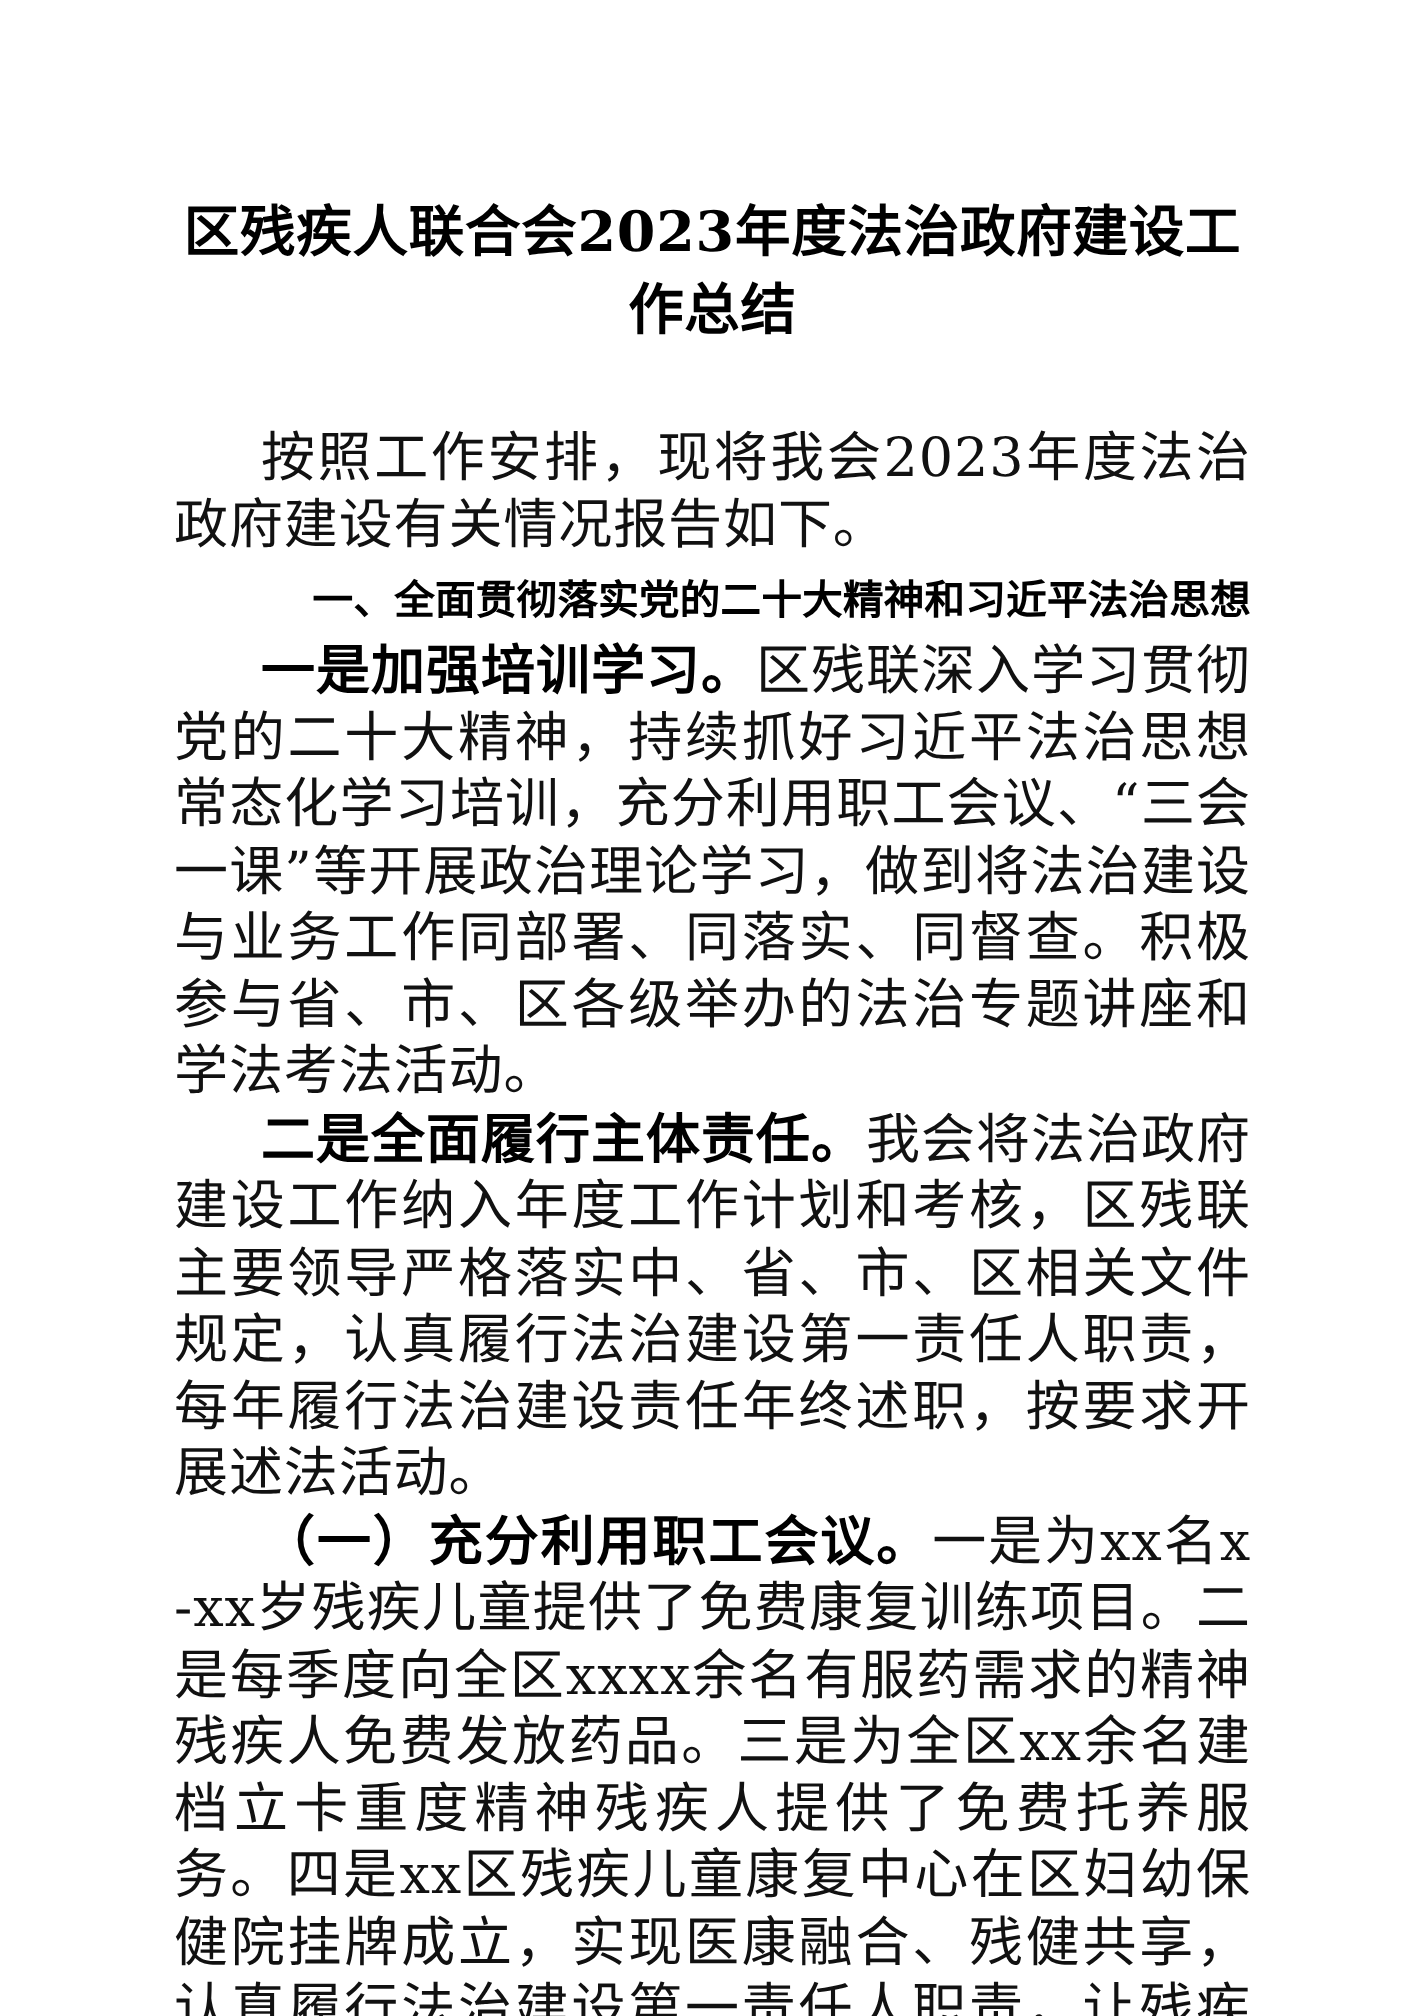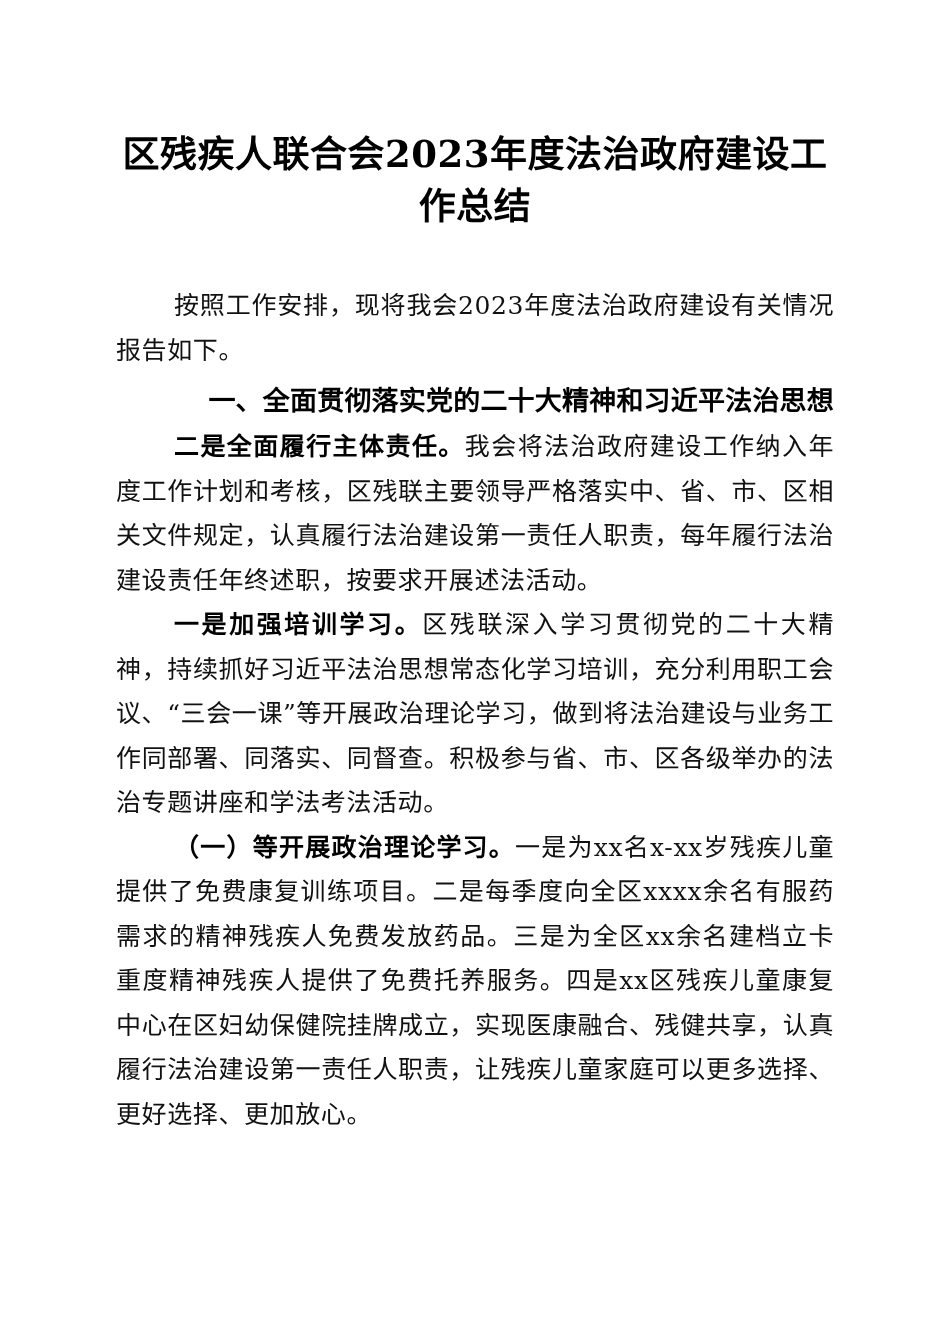--- a/index.html
+++ b/index.html
@@ -61,21 +61,21 @@
     color: #000000;
     word-break: break-all;
     text-align: right;
   }
 
   
   .body-para {
     margin: 0;
     text-indent: 58px;
     font-family: "DejaVu Serif", "Liberation Serif", serif;
-    font-size: 25px;
+    font-size: 36px;
     line-height: 44.5px;
     letter-spacing: 0.6px;
     color: #111111;
     text-align: justify;
     text-justify: inter-ideograph;
     word-break: break-all;
   }
 
   .body-para.first-block {
     padding-top: 52px;
@@ -91,21 +91,21 @@
 
 <div class="page">
   <div class="page-body">
 
     <h1 class="doc-title">区残疾人联合会2023年度法治政府建设工作总结</h1>
 
     <p class="body-para first-block">按照工作安排，现将我会2023年度法治政府建设有关情况报告如下。</p>
 
     <h2 class="section-heading">一、全面贯彻落实党的二十大精神和习近平法治思想</h2>
 
+    <p class="body-para"><span class="lead-in">一是加强培训学习。</span><span>区残联深入学习贯彻党的二十大精神，持续抓好习近平法治思想常态化学习培训，充分利用职工会议、“三会一课”等开展政治理论学习，做到将法治建设与业务工作同部署、同落实、同督查。积极参与省、市、区各级举办的法治专题讲座和学法考法活动。</span></p>
+
     <p class="body-para"><span class="lead-in">二是全面履行主体责任。</span><span>我会将法治政府建设工作纳入年度工作计划和考核，区残联主要领导严格落实中、省、市、区相关文件规定，认真履行法治建设第一责任人职责，每年履行法治建设责任年终述职，按要求开展述法活动。</span></p>
 
-    <p class="body-para"><span class="lead-in">一是加强培训学习。</span><span>区残联深入学习贯彻党的二十大精神，持续抓好习近平法治思想常态化学习培训，充分利用职工会议、“三会一课”等开展政治理论学习，做到将法治建设与业务工作同部署、同落实、同督查。积极参与省、市、区各级举办的法治专题讲座和学法考法活动。</span></p>
 
-
-    <p class="body-para"><span class="lead-in">（一）等开展政治理论学习。</span><span>一是为xx名x-xx岁残疾儿童提供了免费康复训练项目。二是每季度向全区xxxx余名有服药需求的精神残疾人免费发放药品。三是为全区xx余名建档立卡重度精神残疾人提供了免费托养服务。四是xx区残疾儿童康复中心在区妇幼保健院挂牌成立，实现医康融合、残健共享，认真履行法治建设第一责任人职责，让残疾儿童家庭可以更多选择、更好选择、更加放心。</span></p>
+    <p class="body-para"><span class="lead-in">（一）充分利用职工会议。</span><span>一是为xx名x-xx岁残疾儿童提供了免费康复训练项目。二是每季度向全区xxxx余名有服药需求的精神残疾人免费发放药品。三是为全区xx余名建档立卡重度精神残疾人提供了免费托养服务。四是xx区残疾儿童康复中心在区妇幼保健院挂牌成立，实现医康融合、残健共享，认真履行法治建设第一责任人职责，让残疾儿童家庭可以更多选择、更好选择、更加放心。</span></p>
 
   </div>
 </div>
 
 </body></html>

